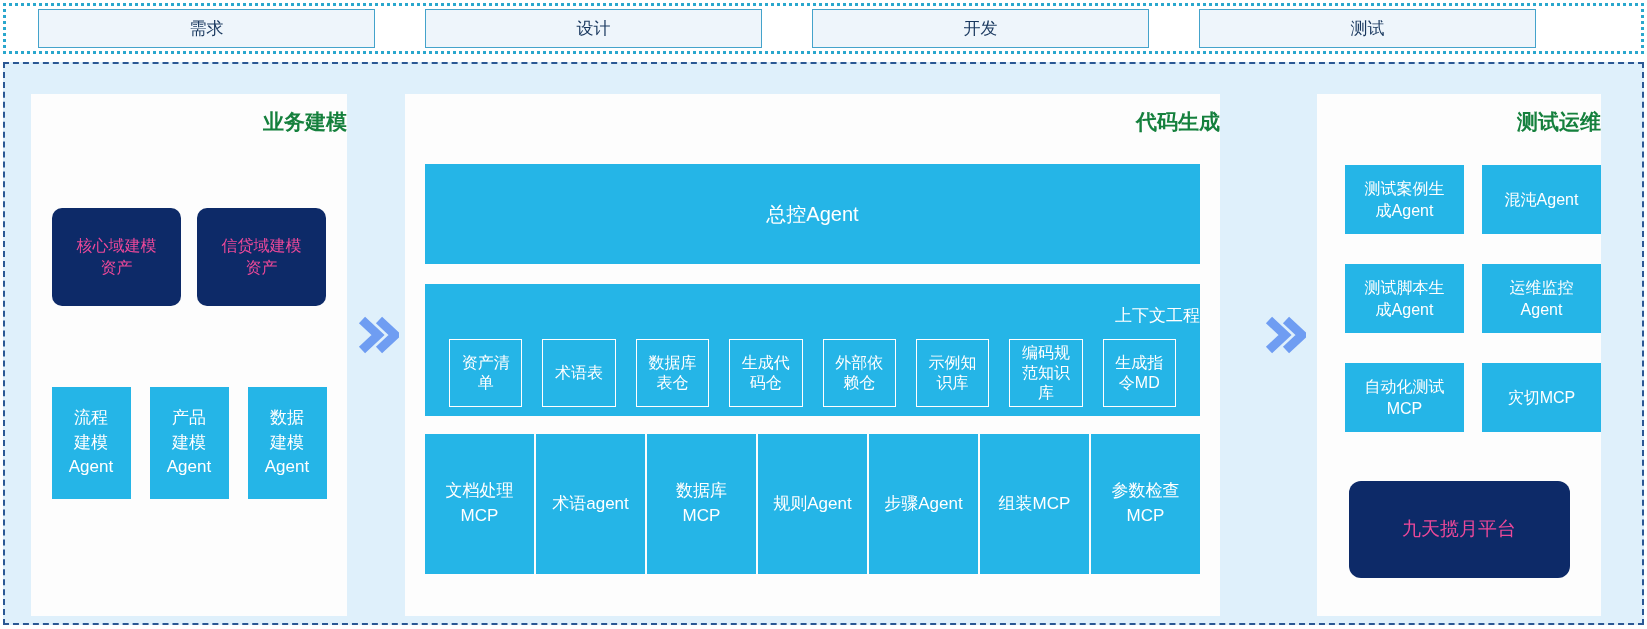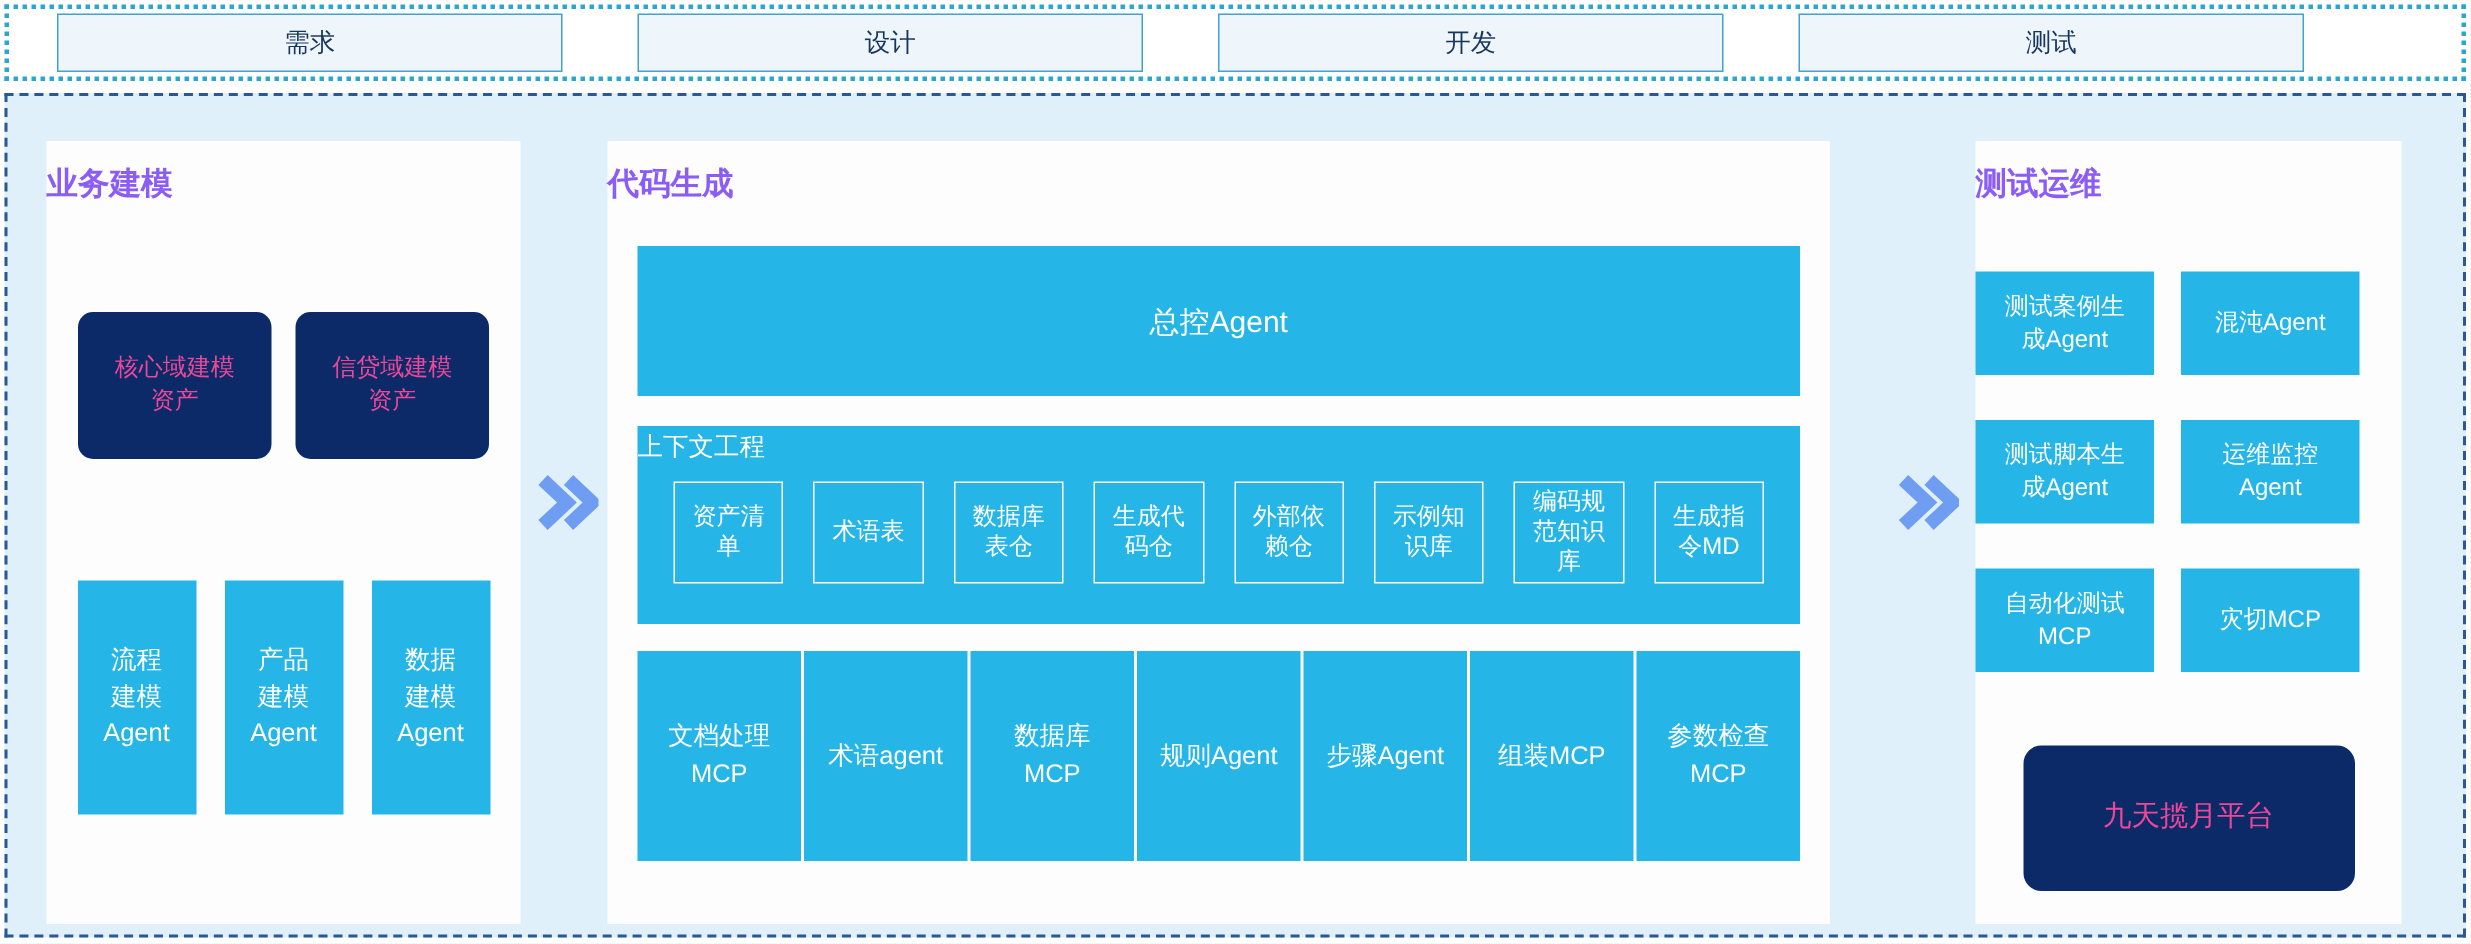--- a/index.html
+++ b/index.html
@@ -32,63 +32,63 @@
     background: #dff0fb;
   }
   .panel {
     position: absolute; top: 30px; height: 522px;
     background: #fdfdfd;
   }
   .panel-left   { left: 26px;   width: 316px; }
   .panel-middle { left: 400px;  width: 815px; }
   .panel-right  { left: 1312px; width: 284px; }
   .panel-title {
-    margin: 14px 0 0 0; text-align: left;
-    font-size: 21px; font-weight: bold; color: #8b5cf6;
+    margin: 14px 0 0 0; text-align: right;
+    font-size: 21px; font-weight: bold; color: #15803d;
   }
   .pre { white-space: pre-line; }
   .navy-box {
     background: #0d2a68; color: #ec4899; border-radius: 10px;
     display: flex; align-items: center; justify-content: center;
     text-align: center; line-height: 1.4;
   }
   .cyan-box {
     background: #25b5e7; color: #ffffff;
     display: flex; align-items: center; justify-content: center;
     text-align: center; line-height: 1.45;
   }
   
   .asset-row { display: flex; justify-content: center; gap: 16px; margin-top: 72px; }
   .asset-row .navy-box { width: 129px; height: 98px; font-size: 16px; }
   .agent-row { display: flex; justify-content: center; gap: 19px; margin-top: 81px; }
-  .agent-row .cyan-box { width: 79px; height: 156px; font-size: 17px; }
+  .agent-row .cyan-box { width: 79px; height: 112px; font-size: 17px; }
   
   .master-bar {
     margin: 28px auto 0 auto; width: 775px; height: 100px;
     background: #25b5e7; color: #ffffff; font-size: 20px;
     display: flex; align-items: center; justify-content: center;
   }
   .context-block {
     margin: 20px auto 0 auto; width: 775px; height: 132px;
     background: #25b5e7; color: #ffffff;
   }
-  .context-title { padding-top: 2px; text-align: left; font-size: 17px; }
+  .context-title { padding-top: 20px; text-align: right; font-size: 17px; }
   .context-items {
     display: flex; gap: 20px; padding: 0 24px; margin-top: 12px;
   }
   .ctx-box {
     flex: 1; height: 66px;
     border: 1.5px solid #ffffff; color: #ffffff; font-size: 16px;
     display: flex; align-items: center; justify-content: center;
     text-align: center; line-height: 1.25;
   }
   .mcp-row { display: flex; gap: 2px; padding: 0 20px; margin-top: 18px; }
   .mcp-row .cyan-box { flex: 1; height: 140px; font-size: 17px; }
   
-  .tops-grid { display: flex; flex-direction: column; gap: 30px; margin-top: 45px; align-items: flex-start; }
+  .tops-grid { display: flex; flex-direction: column; gap: 30px; margin-top: 29px; align-items: flex-end; }
   .tops-row { display: flex; gap: 18px; }
   .tops-row .cyan-box { width: 119px; height: 69px; font-size: 16px; line-height: 1.35; }
   .platform-box {
     margin: 49px auto 0 auto; width: 221px; height: 97px;
     border-radius: 12px; font-size: 19px;
   }
   
   .arrow { position: absolute; top: 250px; width: 42px; height: 42px; }
   .arrow-1 { left: 352px; }
   .arrow-2 { left: 1259px; }

